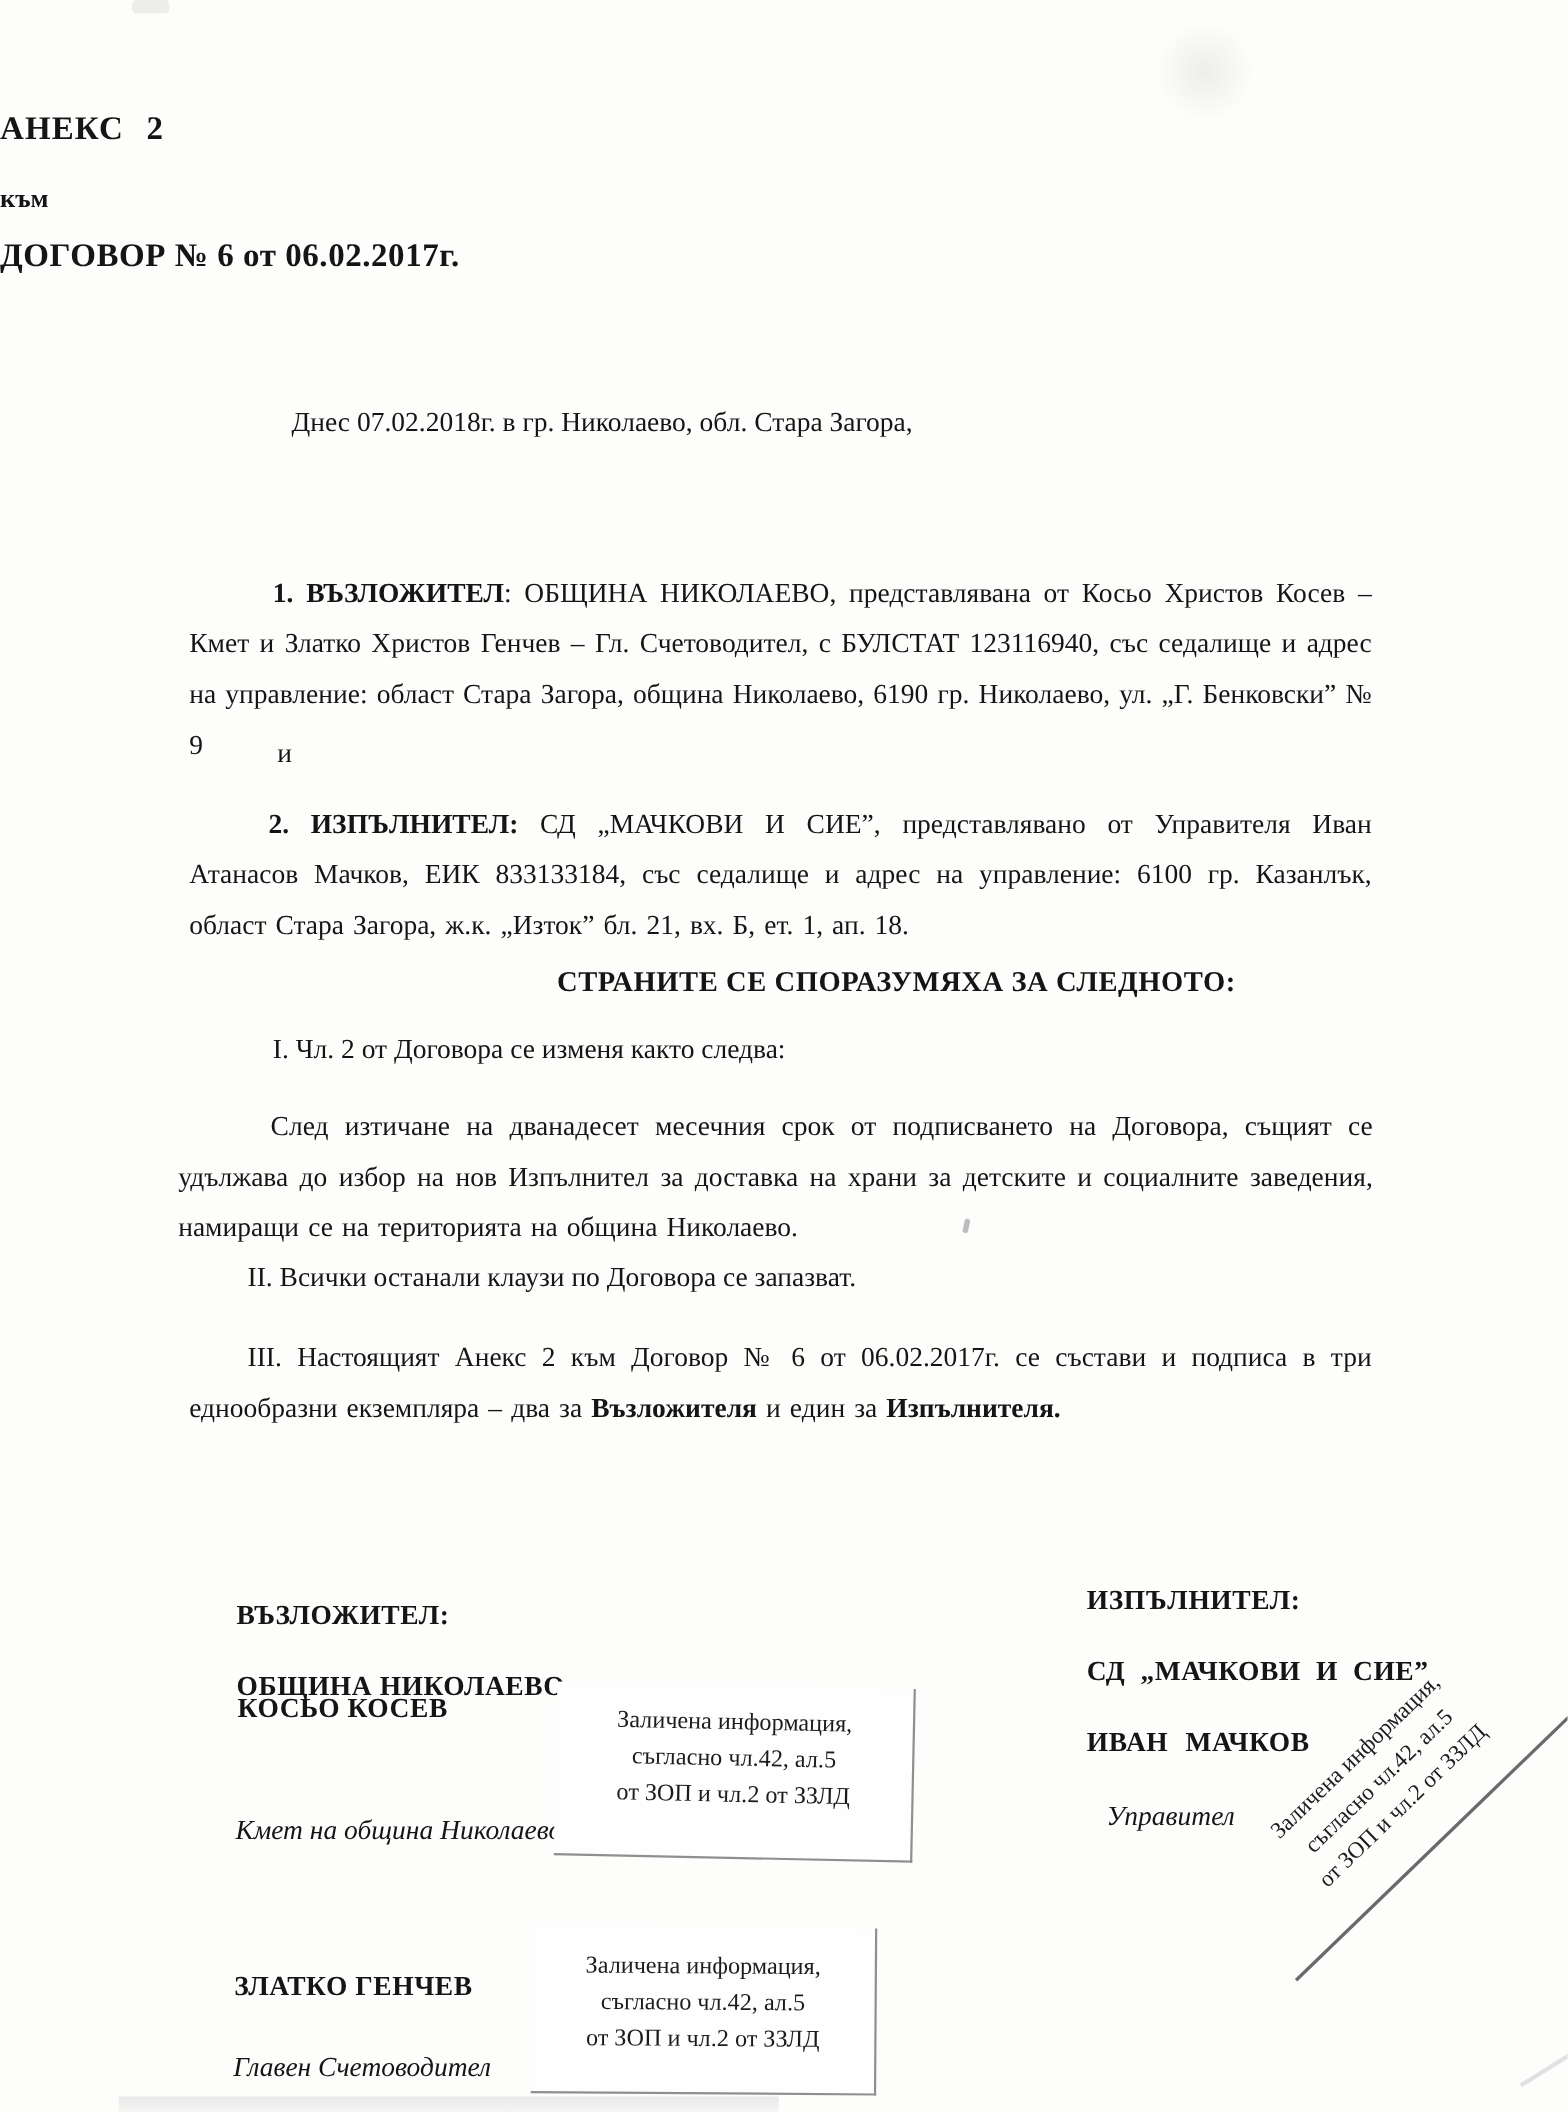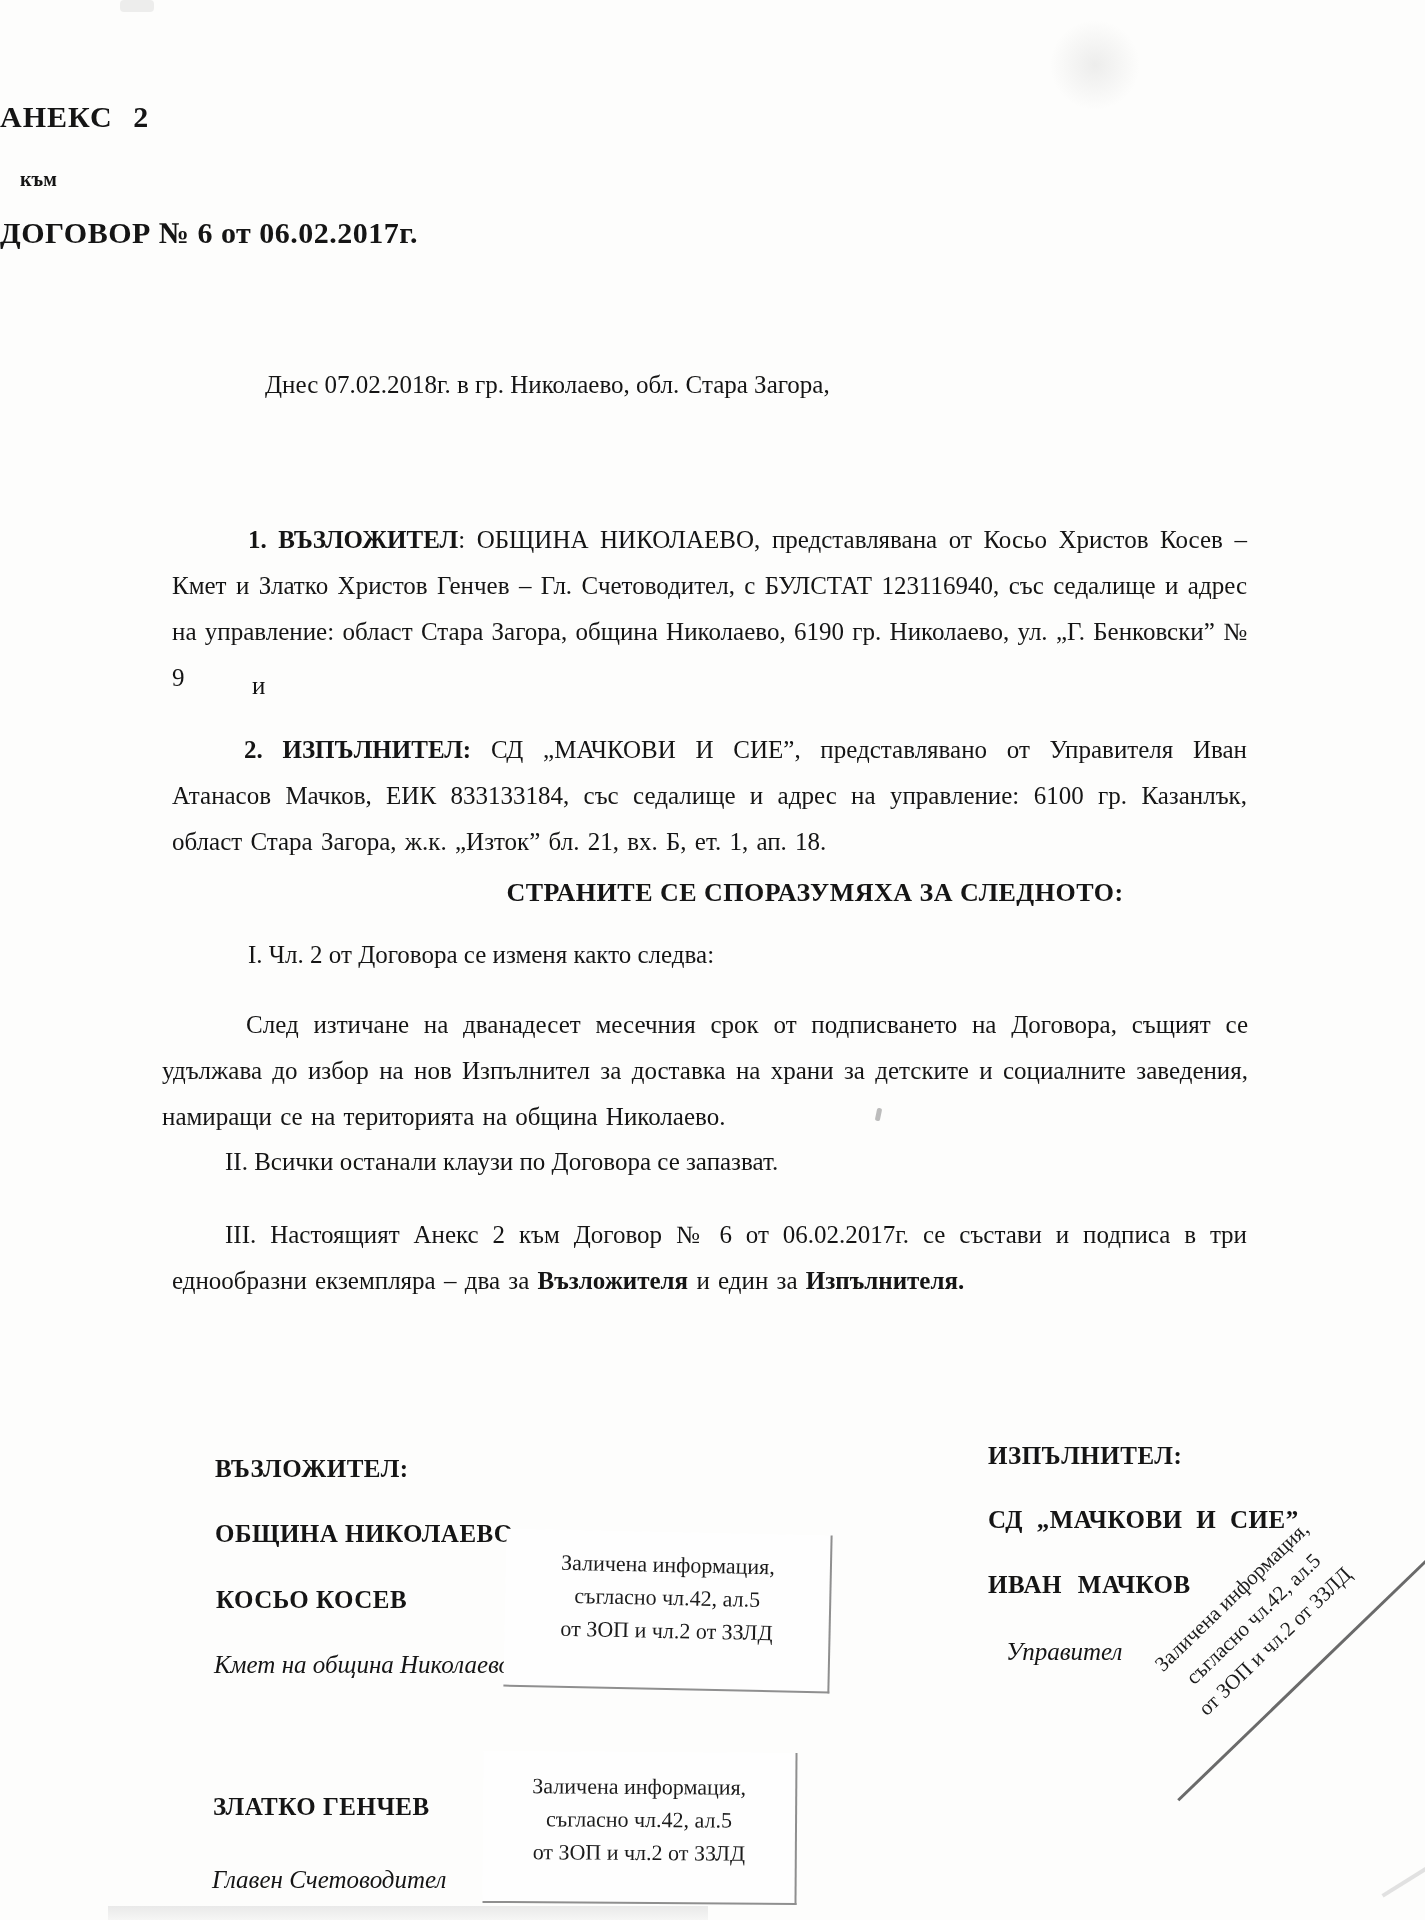--- a/index.html
+++ b/index.html
@@ -8,21 +8,21 @@
     background:#fdfdfc;color:#151515;
     font-family:"Liberation Serif","DejaVu Serif",serif;
     -webkit-font-smoothing:antialiased;
   }
   .abs{position:absolute;}
   .doc-text{font-size:25px;line-height:46px;word-spacing:2px;}
   .justify{text-align:justify;}
   p{margin:0;}
   .title{font-weight:bold;text-align:left;left:0;width:1400px;}
   .t1{top:100px;font-size:30px;word-spacing:12px;letter-spacing:1px;}
-  .t2{top:168px;font-size:20px;padding-left:20px;}
+  .t2{top:168px;font-size:24px;}
   .t3{top:216px;font-size:30px;letter-spacing:.5px;}
   .intro{left:265px;top:358px;font-size:25px;line-height:53px;}
   .para1{left:172px;top:517px;width:1075px;text-indent:76px;}
   .conj{left:252px;top:672px;font-size:25px;}
   .para2{left:172px;top:727px;width:1075px;text-indent:72px;}
   .heading{left:230px;top:878px;width:1170px;text-align:center;font-weight:bold;font-size:26px;letter-spacing:.5px;}
   .clause1{left:248px;top:941px;font-size:25px;text-align:right;}
   .para3{left:162px;top:1002px;width:1086px;text-indent:84px;}
   .clause2{left:225px;top:1148px;font-size:25px;}
   .para4{left:172px;top:1212px;width:1075px;text-indent:53px;}
@@ -75,21 +75,21 @@
 <div class="abs clause1">I. Чл. 2 от Договора се изменя както следва:</div>
 
 <p class="abs doc-text justify para3">След изтичане на дванадесет месечния срок от подписването на Договора, същият се удължава до избор на нов Изпълнител  за доставка  на храни за детските и социалните заведения, намиращи се на територията на община Николаево.</p>
 
 <div class="abs clause2">II. Всички останали клаузи по Договора се запазват.</div>
 
 <p class="abs doc-text justify para4"><span>III. Настоящият Анекс 2 към Договор № 6 от 06.02.2017г. се състави и подписа в три еднообразни екземпляра – два за </span><b>Възложителя</b><span> и един за </span><b>Изпълнителя.</b></p>
 
 <div class="abs sig sig-bold" style="left:215px;top:1455px;">ВЪЗЛОЖИТЕЛ:</div>
 <div class="abs sig sig-bold" style="left:215px;top:1520px;">ОБЩИНА НИКОЛАЕВО</div>
-<div class="abs sig sig-bold" style="left:216px;top:1586px;">КОСЬО КОСЕВ</div>
+<div class="abs sig sig-bold" style="left:216px;top:1540px;">КОСЬО КОСЕВ</div>
 <div class="abs sig sig-italic" style="left:214px;top:1651px;">Кмет на община Николаево</div>
 <div class="abs sig sig-bold" style="left:213px;top:1793px;">ЗЛАТКО ГЕНЧЕВ</div>
 <div class="abs sig sig-italic" style="left:212px;top:1866px;">Главен Счетоводител</div>
 
 <div class="abs sig sig-bold" style="left:988px;top:1442px;">ИЗПЪЛНИТЕЛ:</div>
 <div class="abs sig sig-bold" style="left:988px;top:1506px;word-spacing:7px;">СД „МАЧКОВИ И СИЕ”</div>
 <div class="abs sig sig-bold" style="left:988px;top:1571px;word-spacing:9px;">ИВАН МАЧКОВ</div>
 <div class="abs sig sig-italic" style="left:1006px;top:1638px;">Управител</div>
 
 <div class="abs stampbox stamp1">

